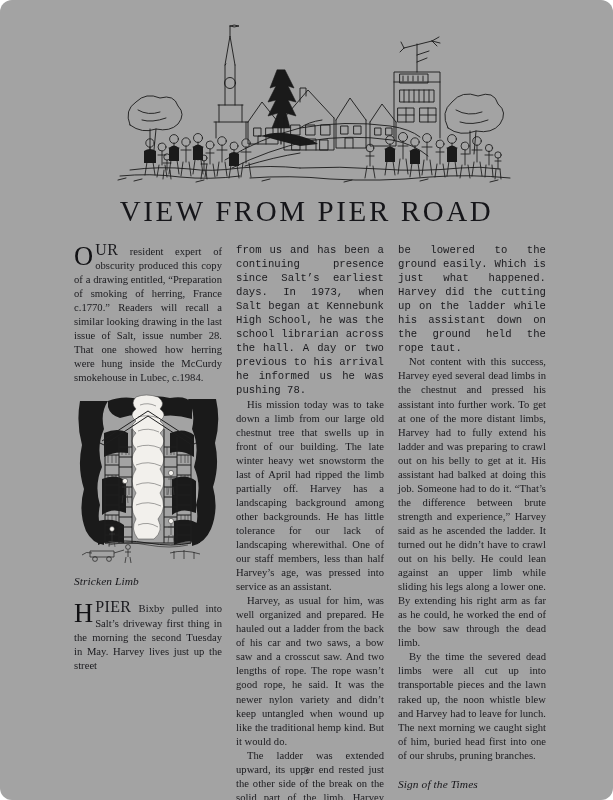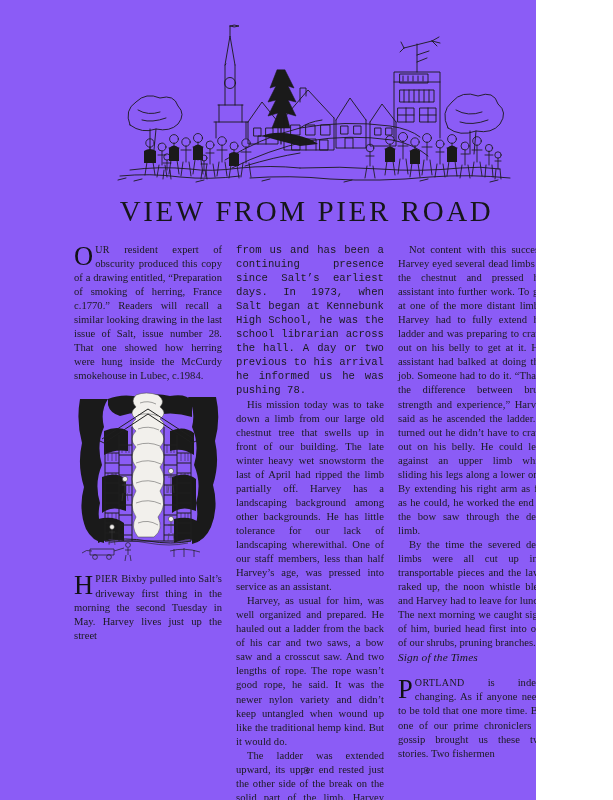--- a/index.html
+++ b/index.html
@@ -5,25 +5,26 @@
   html, body {
     margin: 0;
     padding: 0;
     background: #ffffff;
   }
   body {
     font-family: "Liberation Serif", "DejaVu Serif", serif;
   }
   .page {
     position: relative;
-    width: 536px;
+    width: 613px;
     height: 800px;
-    background: #8b5cf6;
+    background: #a3a3a3;
     overflow: hidden;
     box-sizing: border-box;
+    border-radius: 12px;
   }
   
   .masthead {
     position: absolute;
     left: 0;
     top: 10px;
     width: 613px;
     height: 185px;
   }
   .masthead svg {
@@ -65,21 +66,21 @@
   .col-3 { left: 324px; }
 
   .subhead {
     font-style: italic;
     font-size: 11.4px;
     line-height: 14px;
     color: #17171b;
     margin: 0 0 12px 0;
     letter-spacing: 0.1px;
   }
-  .subhead.spaced-top { margin-top: 0; }
+  .subhead.spaced-top { margin-top: 14px; }
 
   p.body {
     margin: 0;
     font-size: 10.6px;
     line-height: 14.05px;
     text-align: justify;
     color: #1a1a1e;
     text-indent: 11px;
     hyphens: auto;
     -webkit-hyphens: auto;
@@ -95,21 +96,21 @@
     float: left;
     font-size: 26.5px;
     line-height: 22px;
     padding: 1px 2px 0 0;
     margin-top: 1px;
     font-family: "Liberation Serif", "DejaVu Serif", serif;
     color: #111114;
   }
   p.dropcap .smallcaps {
     font-variant: small-caps;
-    font-size: 10px;
+    font-size: 16px;
     letter-spacing: 0.4px;
   }
 
   
   .figure-smokehouse {
     width: 148px;
     height: 172px;
     margin: 8px 0 9px 0;
     position: relative;
   }
@@ -395,34 +396,36 @@
             <path d="M40 160 L50 157"></path>
             <circle cx="54" cy="154" r="2.4"></circle>
             <path d="M54 157 L54 164 M51 159 L57 159 M52 164 L51 170 M56 164 L57 170"></path>
             <path d="M8 162 Q12 158 18 160"></path>
             <path d="M96 160 Q110 156 126 161"></path>
             <path d="M100 158 L100 166 M110 157 L110 166 M120 159 L120 166"></path>
           </g>
         </svg>
       </div>
 
+      <div class="subhead">Stricken Limb</div>
 
       <p class="body dropcap">
         <span class="dc">H</span><span class="smallcaps">PIER</span><span> Bixby pulled into Salt’s driveway first thing in the morning the second Tuesday in May. Harvey lives just up the street</span>
       </p>
     </div>
 
     <div class="col col-2">
       <p class="body noindent">from us and has been a continuing presence since Salt’s earliest days. In 1973, when Salt began at Kennebunk High School, he was the school librarian across the hall. A day or two previous to his arrival he informed us he was pushing 78.</p>
       <p class="body">His mission today was to take down a limb from our large old chestnut tree that swells up in front of our building. The late winter heavy wet snowstorm the last of April had ripped the limb partially off. Harvey has a landscaping background among other backgrounds. He has little tolerance for our lack of landscaping wherewithal. One of our staff members, less than half Harvey’s age, was pressed into service as an assistant.</p>
       <p class="body">Harvey, as usual for him, was well organized and prepared. He hauled out a ladder from the back of his car and two saws, a bow saw and a crosscut saw. And two lengths of rope. The rope wasn’t good rope, he said. It was the newer nylon variety and didn’t keep untangled when wound up like the traditional hemp kind. But it would do.</p>
       <p class="body">The ladder was extended upward, its upper end rested just the other side of the break on the solid part of the limb. Harvey climbed up and tied the rope in loop fashion around the broken side of the limb next to the break. Then he climbed down, threw the other end of the rope up over a higher limb. The broken limb, when cut, could then</p>
     </div>
 
     <div class="col col-3">
+      <p class="body noindent">be lowered to the ground easily. Which is just what happened. Harvey did the cutting up on the ladder while his assistant down on the ground held the rope taut.</p>
       <p class="body">Not content with this success, Harvey eyed several dead limbs in the chestnut and pressed his assistant into further work. To get at one of the more distant limbs, Harvey had to fully extend his ladder and was preparing to crawl out on his belly to get at it. His assistant had balked at doing this job. Someone had to do it. “That’s the difference between brute strength and experience,” Harvey said as he ascended the ladder. It turned out he didn’t have to crawl out on his belly. He could lean against an upper limb while sliding his legs along a lower one. By extending his right arm as far as he could, he worked the end of the bow saw through the dead limb.</p>
       <p class="body">By the time the severed dead limbs were all cut up into transportable pieces and the lawn raked up, the noon whistle blew and Harvey had to leave for lunch. The next morning we caught sight of him, buried head first into one of our shrubs, pruning branches.</p>
 
       <div class="subhead spaced-top">Sign of the Times</div>
 
       <p class="body dropcap">
         <span class="dc">P</span><span class="smallcaps">ORTLAND</span><span> is indeed changing. As if anyone needs to be told that one more time. But one of our prime chroniclers of gossip brought us these two stories. Two fishermen</span>
       </p>
     </div>
   </div>

